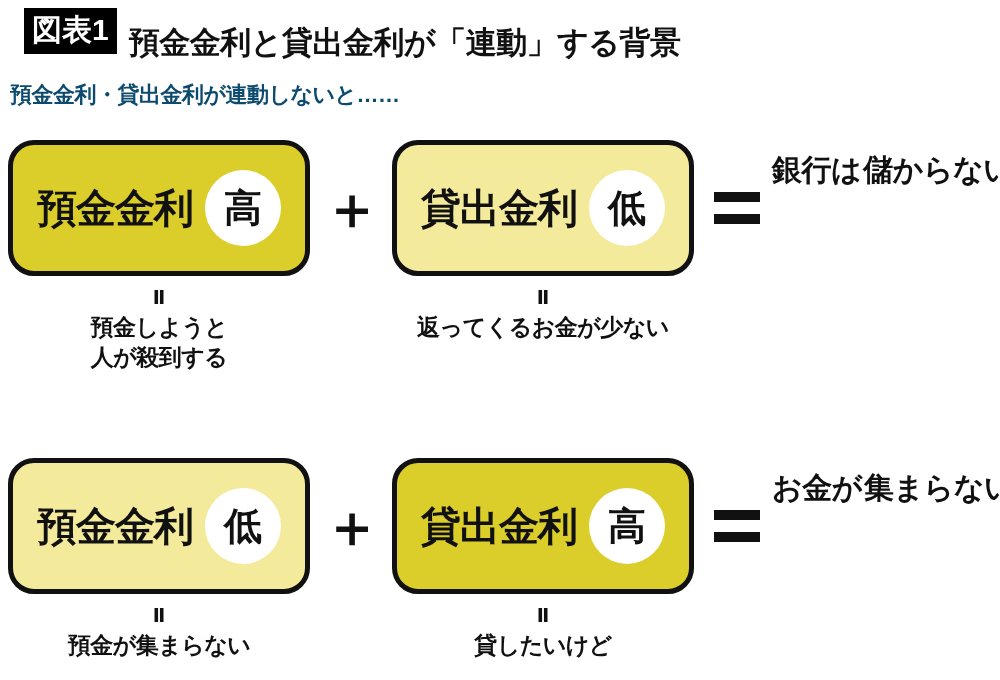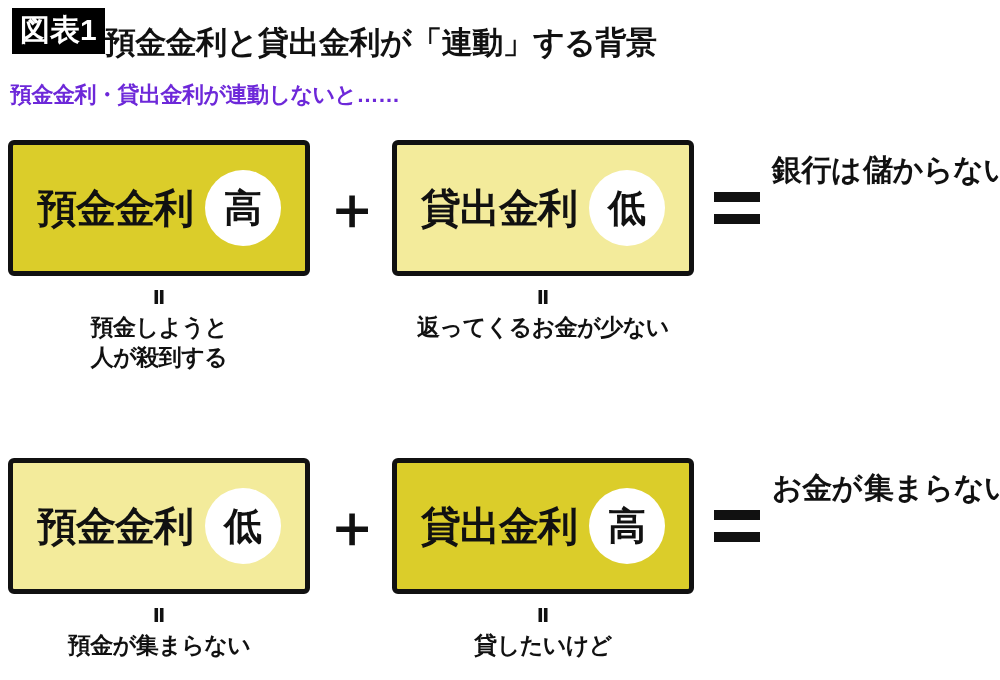--- a/index.html
+++ b/index.html
@@ -16,25 +16,25 @@
   #page {
     position: relative;
     width: 1000px;
     height: 680px;
     background: #ffffff;
   }
 
   
   .header {
     position: absolute;
-    left: 12px;
+    left: 24px;
     top: 6px;
     display: flex;
     align-items: center;
-    gap: 0;
+    gap: 12px;
     height: 50px;
   }
   .figure-badge {
     background: #000000;
     color: #ffffff;
     font-size: 30px;
     font-weight: bold;
     line-height: 1;
     padding: 7px 8px 9px 8px;
     letter-spacing: 0px;
@@ -48,41 +48,41 @@
     letter-spacing: -0.5px;
     margin-top: 23px;
   }
 
   .subtitle {
     position: absolute;
     left: 10px;
     top: 80px;
     font-size: 22px;
     font-weight: bold;
-    color: #6d28d9;
+    color: #0c4a6e;
     letter-spacing: -0.5px;
     white-space: nowrap;
   }
 
   
   .equation-row {
     position: absolute;
     left: 0;
     width: 1000px;
     display: block;
   }
   #row-1 { top: 140px; }
   #row-2 { top: 458px; }
 
   .rate-box {
     position: absolute;
     top: 0;
     height: 136px;
     border: 5px solid #3b82f6;
-    border-radius: 6px;
+    border-radius: 26px;
     display: flex;
     align-items: center;
     justify-content: center;
     gap: 12px;
     padding: 0 16px;
   }
   .box-slot-a { left: 8px;   width: 302px; }
   .box-slot-b { left: 392px; width: 302px; }
 
   .box-label {

